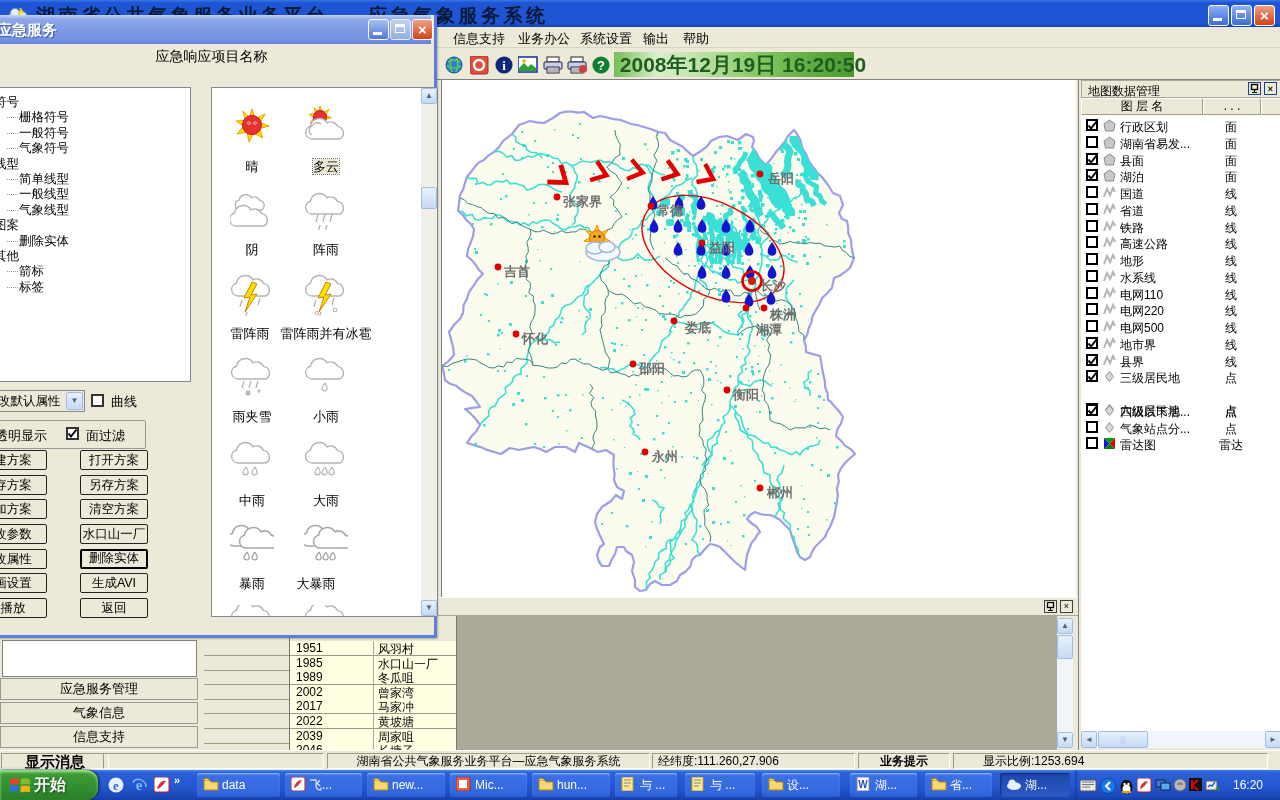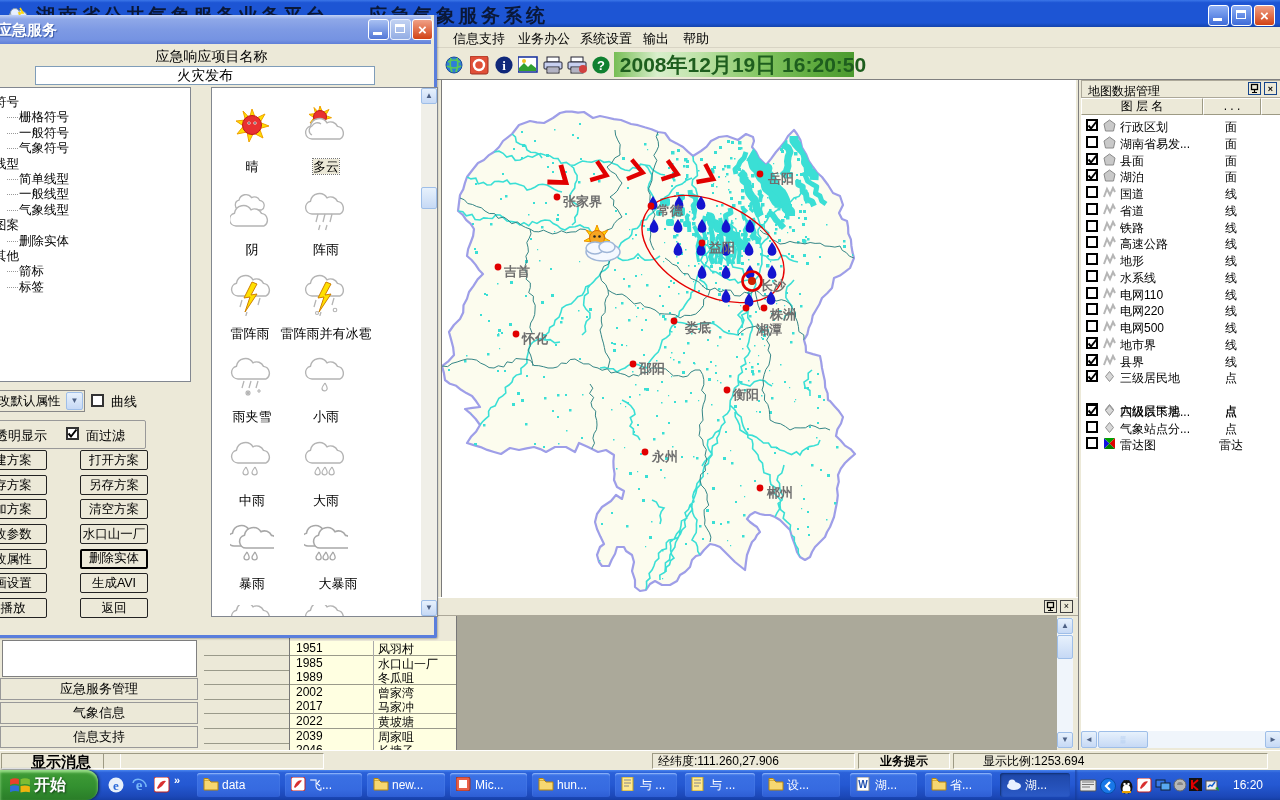--- a/index.html
+++ b/index.html
@@ -364,22 +364,23 @@
       </div>
 <div class="trow" style="top:127px">
         <div class="tnum">2046</div>
         <div class="tnam">长塘子</div>
       </div>
 <div style="position:absolute;left:85px;top:0;width:1px;height:134px;background:#777"></div>
 <div style="position:absolute;left:169px;top:25px;width:1px;height:109px;background:#aaa"></div>
 <div style="position:absolute;left:252px;top:0;width:1px;height:134px;background:#777"></div>
 </div>
 <div id="status" class="abs">
-<div class="seg" style="left:1px;width:120px;font-size:15px;font-weight:bold;text-align:center">显示消息</div>
+<div class="seg" style="left:1px;width:108px;font-size:15px;font-weight:bold;text-align:center">显示消息</div>
 <div class="seg" style="left:103px;width:221px"></div>
+<div class="seg" style="left:327px;width:323px;text-align:center">湖南省公共气象服务业务平台—应急气象服务系统</div>
 <div class="seg" style="left:652px;width:203px;padding-left:5px">经纬度:111.260,27.906</div>
 <div class="seg" style="left:858px;width:92px;font-weight:bold;text-align:center">业务提示</div>
 <div class="seg" style="left:953px;width:315px;padding-left:29px">显示比例:1253.694</div>
 </div>
 <div id="rp" class="abs">
 <div id="rph">地图数据管理</div>
 <div class="rpb" style="left:169px"><svg width="11" height="11" viewBox="0 0 11 11">
           <rect x="2.5" y="1.5" width="6" height="5" fill="none" stroke="#000" stroke-width="1.3"></rect>
           <path d="M5.5,6.5 v3 M3,9.5 h5" stroke="#000" stroke-width="1.2"></path>
         </svg></div>
@@ -595,21 +596,20 @@
         <div class="t">应急服务</div>
         <div class="dbtn" style="left:378px">
           <div class="mingl"></div>
         </div>
         <div class="dbtn dis" style="left:400px">
           <div class="maxgl" style="border-color:#fff"></div>
         </div>
         <div class="dbtn cls" style="left:422px">×</div>
       </div>
 <div class="lbl" style="top:33px">应急响应项目名称</div>
-<div id="inp">火灾发布</div>
 <div id="tree">
 <div class="t0" style="top:6px">符号</div>
 <div class="tdot" style="top:29.4px"></div>
         <div class="ti" style="top:21.4px">栅格符号</div>
 <div class="tdot" style="top:44.8px"></div>
         <div class="ti" style="top:36.8px">一般符号</div>
 <div class="tdot" style="top:60.199999999999996px"></div>
         <div class="ti" style="top:52.199999999999996px">气象符号</div>
 <div class="t0" style="top:67.6px">线型</div>
 <div class="tdot" style="top:91.0px"></div>
@@ -704,21 +704,21 @@
             <path d="M25,30 c1.5,2.5 2.2,4 2.2,5.3 a2.6,2.6 0 1 1 -5.2,0 c0,-1.3 1.2,-2.8 3,-5.3" fill="none" stroke="#A8A8A8" stroke-width="1.3"></path>
           </svg></div>
 <div class="wlb" style="left:-20px;top:487.0px;width:120px">暴雨</div>
 <div class="wic" style="left:92px;top:434.0px"><svg width="44" height="44" viewBox="0 0 44 44">
             <path d="M-14,8 a6.5,6.5 0 0 1 -1.5,-12.8 a9,9 0 0 1 16.5,-3.4 a7.5,7.5 0 0 1 10.5,3.6 a6.8,6.8 0 0 1 2.5,12.6 Z" transform="translate(18,16)" fill="#fff" stroke="#A8A8A8" stroke-width="1.6"></path>
             <path d="M-14,8 a6.5,6.5 0 0 1 -1.5,-12.8 a9,9 0 0 1 16.5,-3.4 a7.5,7.5 0 0 1 10.5,3.6 a6.8,6.8 0 0 1 2.5,12.6 Z" transform="translate(30,18)" fill="#fff" stroke="#A8A8A8" stroke-width="1.6"></path>
             <path d="M15,30 c1.5,2.5 2.2,4 2.2,5.3 a2.6,2.6 0 1 1 -5.2,0 c0,-1.3 1.2,-2.8 3,-5.3" fill="none" stroke="#A8A8A8" stroke-width="1.3"></path>
             <path d="M22,30 c1.5,2.5 2.2,4 2.2,5.3 a2.6,2.6 0 1 1 -5.2,0 c0,-1.3 1.2,-2.8 3,-5.3" fill="none" stroke="#A8A8A8" stroke-width="1.3"></path>
             <path d="M29,30 c1.5,2.5 2.2,4 2.2,5.3 a2.6,2.6 0 1 1 -5.2,0 c0,-1.3 1.2,-2.8 3,-5.3" fill="none" stroke="#A8A8A8" stroke-width="1.3"></path>
           </svg></div>
-<div class="wlb" style="left:66px;top:487.0px;width:120px">大暴雨</div>
+<div class="wlb" style="left:44px;top:487.0px;width:120px">大暴雨</div>
 <div class="wic" style="left:18px;top:517.4000000000001px"><svg width="44" height="44" viewBox="0 0 44 44">
             <path d="M-14,8 a6.5,6.5 0 0 1 -1.5,-12.8 a9,9 0 0 1 16.5,-3.4 a7.5,7.5 0 0 1 10.5,3.6 a6.8,6.8 0 0 1 2.5,12.6 Z" transform="translate(22,10)" fill="#fff" stroke="#B4B4B4" stroke-width="1.4"></path>
           </svg></div>
 <div class="wic" style="left:92px;top:517.4000000000001px"><svg width="44" height="44" viewBox="0 0 44 44">
             <path d="M-14,8 a6.5,6.5 0 0 1 -1.5,-12.8 a9,9 0 0 1 16.5,-3.4 a7.5,7.5 0 0 1 10.5,3.6 a6.8,6.8 0 0 1 2.5,12.6 Z" transform="translate(22,10)" fill="#fff" stroke="#B4B4B4" stroke-width="1.4"></path>
           </svg></div>
 <div id="vsb">
           <div class="xpbtn" style="position:absolute;top:0;width:16px;height:16px;font-size:8px;line-height:14px">▲</div>
           <div class="xpbtn" style="position:absolute;top:99px;width:16px;height:22px"></div>
           <div class="xpbtn" style="position:absolute;bottom:0;width:16px;height:16px;font-size:8px;line-height:14px">▼</div>

